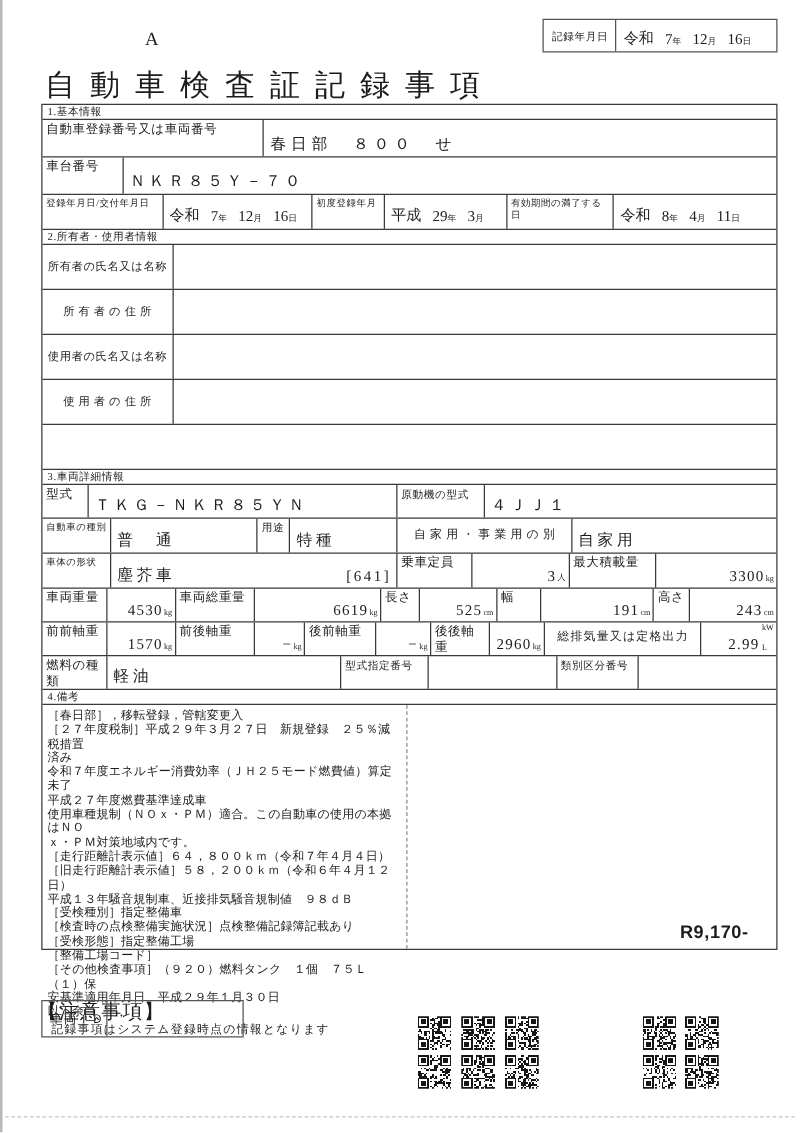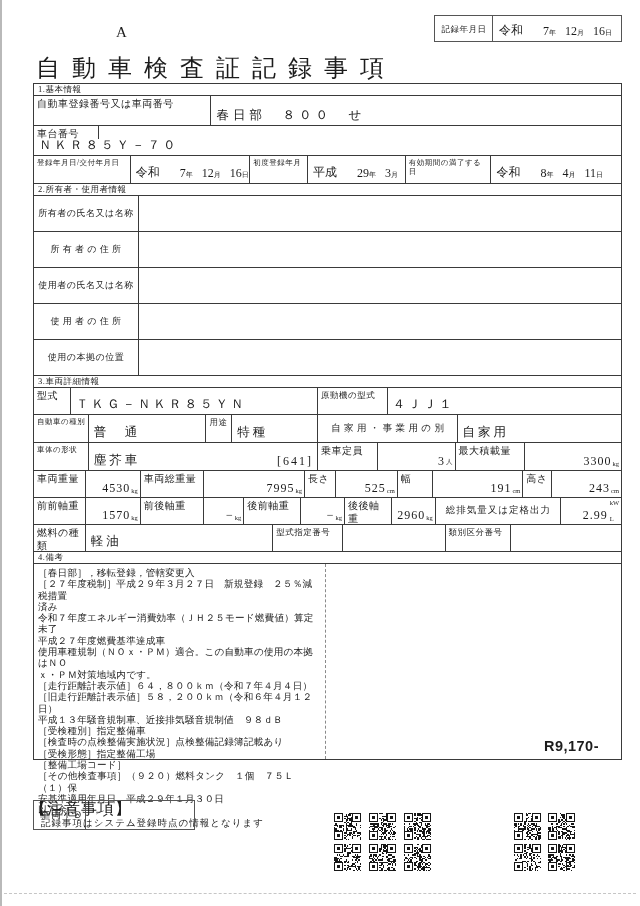--- a/index.html
+++ b/index.html
@@ -23,21 +23,21 @@
   .cell { display:flex; border-right:1px solid #3a3a3a; position:relative; overflow:hidden; }
   .cell.last { border-right:none; }
   .lb { font-size:10px; letter-spacing:0.5px; padding:2px 2px 0 3px; line-height:1.25; }
   .lb.tiny { font-size:7.5px; }
   .lb.mid  { font-size:8.5px; }
   .lb.ctr  { align-items:center; justify-content:center; display:flex; padding-top:0; text-align:right; }
   .val { align-self:flex-end; padding:0 3px 1px 5px; font-size:12.5px; letter-spacing:3px; white-space:nowrap; }
   .num { margin-left:auto; align-self:flex-end; padding:0 2px 1px 2px; font-size:12px; letter-spacing:1px; display:flex; align-items:flex-end; }
   .u { font-size:6.5px; letter-spacing:0; padding:0 0 2px 1px; }
   .code { margin-left:auto; align-self:flex-end; font-size:12px; letter-spacing:2px; padding:0 4px 1px 0; }
-  .era { margin-right:11px; }
+  .era { }
   .dt { align-self:flex-end; display:flex; align-items:flex-end; padding:0 3px 2px 5px; font-size:12px; white-space:nowrap; }
   .dt .dn { margin-left:9px; }
   .dt .du { font-size:7px; padding-bottom:1px; }
 
   .owner-lb { width:105px; border-right:1px solid #3a3a3a; display:flex; align-items:center; justify-content:center; font-size:9px; letter-spacing:0.5px; text-align:center; padding:0 2px; }
 
   .remarks { height:195px; position:relative; }
   .remarks .txt { position:absolute; left:4px; top:3px; width:284px; font-size:9.6px; line-height:11.3px; letter-spacing:0.2px; white-space:pre-line; }
   .remarks .divider { position:absolute; left:291px; top:0; bottom:0; border-left:1px dashed #8a8a8a; }
   .remarks .amount { position:absolute; right:22px; bottom:5px; font-family:"Liberation Sans", sans-serif; font-weight:bold; font-size:14.5px; letter-spacing:0.5px; }
@@ -84,21 +84,21 @@
 
     <div class="row" style="height:30px;">
       <div class="cell" style="width:178px;">
           <span class="lb">自動車登録番号又は車両番号</span>
         </div>
       <div class="cell last" style="width:411px;">
           <span class="val" style="letter-spacing:4px;">春日部　８００　せ</span>
         </div>
     </div>
 
-    <div class="row" style="height:30px;flex-direction:column;">
+    <div class="row" style="height:30px;">
       <div class="cell" style="width:65px;">
           <span class="lb">車台番号</span>
         </div>
       <div class="cell last" style="width:524px;">
           <span class="val">ＮＫＲ８５Ｙ－７０</span>
         </div>
     </div>
 
     <div class="row" style="height:28px;">
       <div class="cell" style="width:97px;">
@@ -163,21 +163,20 @@
           <span class="val"></span>
         </div>
     </div>
     <div class="row" style="height:36px;">
       <div class="owner-lb">使 用 者 の 住 所</div>
       <div class="cell last" style="flex:1;">
           <span class="val"></span>
         </div>
     </div>
     <div class="row" style="height:36px;">
-      <div class="owner-lb">使用の本拠の位置</div>
       <div class="cell last" style="flex:1;">
           <span class="val"></span>
         </div>
     </div>
 
     <div class="row sechdr">3.車両詳細情報</div>
 
 
     <div class="row" style="height:27px;">
       <div class="cell" style="width:37px;">
@@ -251,21 +250,21 @@
           <span class="num">
             <span>4530</span>
             <span class="u">kg</span>
           </span>
         </div>
       <div class="cell" style="width:64px;">
           <span class="lb">車両総重量</span>
         </div>
       <div class="cell" style="width:101px;">
           <span class="num">
-            <span>7995</span>
+            <span>6619</span>
             <span class="u">kg</span>
           </span>
         </div>
       <div class="cell" style="width:31px;">
           <span class="lb">長さ</span>
         </div>
       <div class="cell" style="width:62px;">
           <span class="num">
             <span>525</span>
             <span class="u">cm</span>

